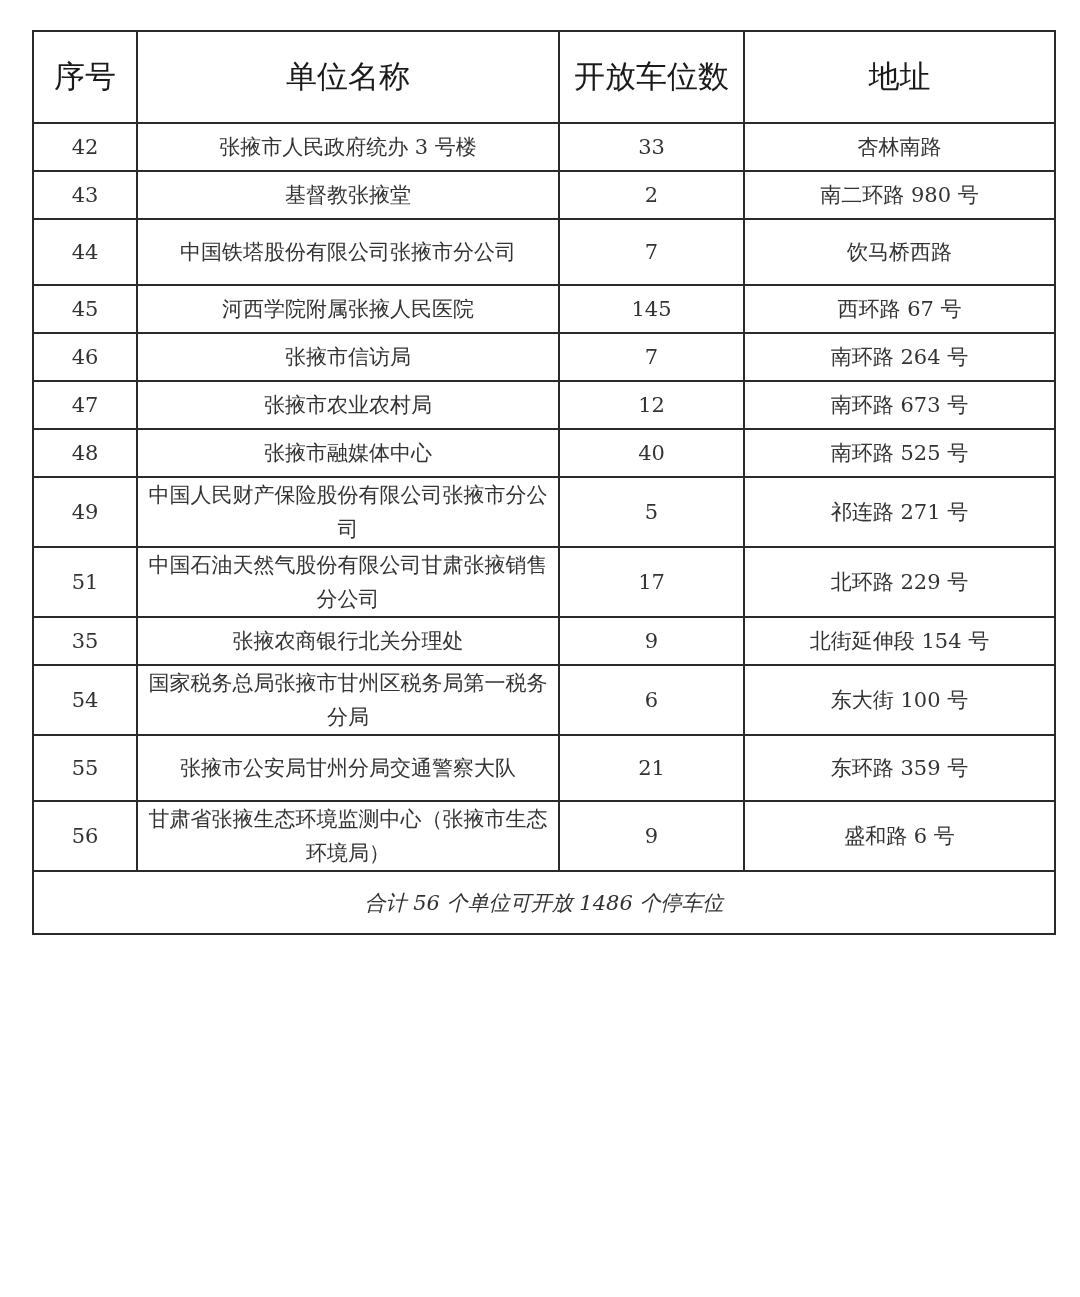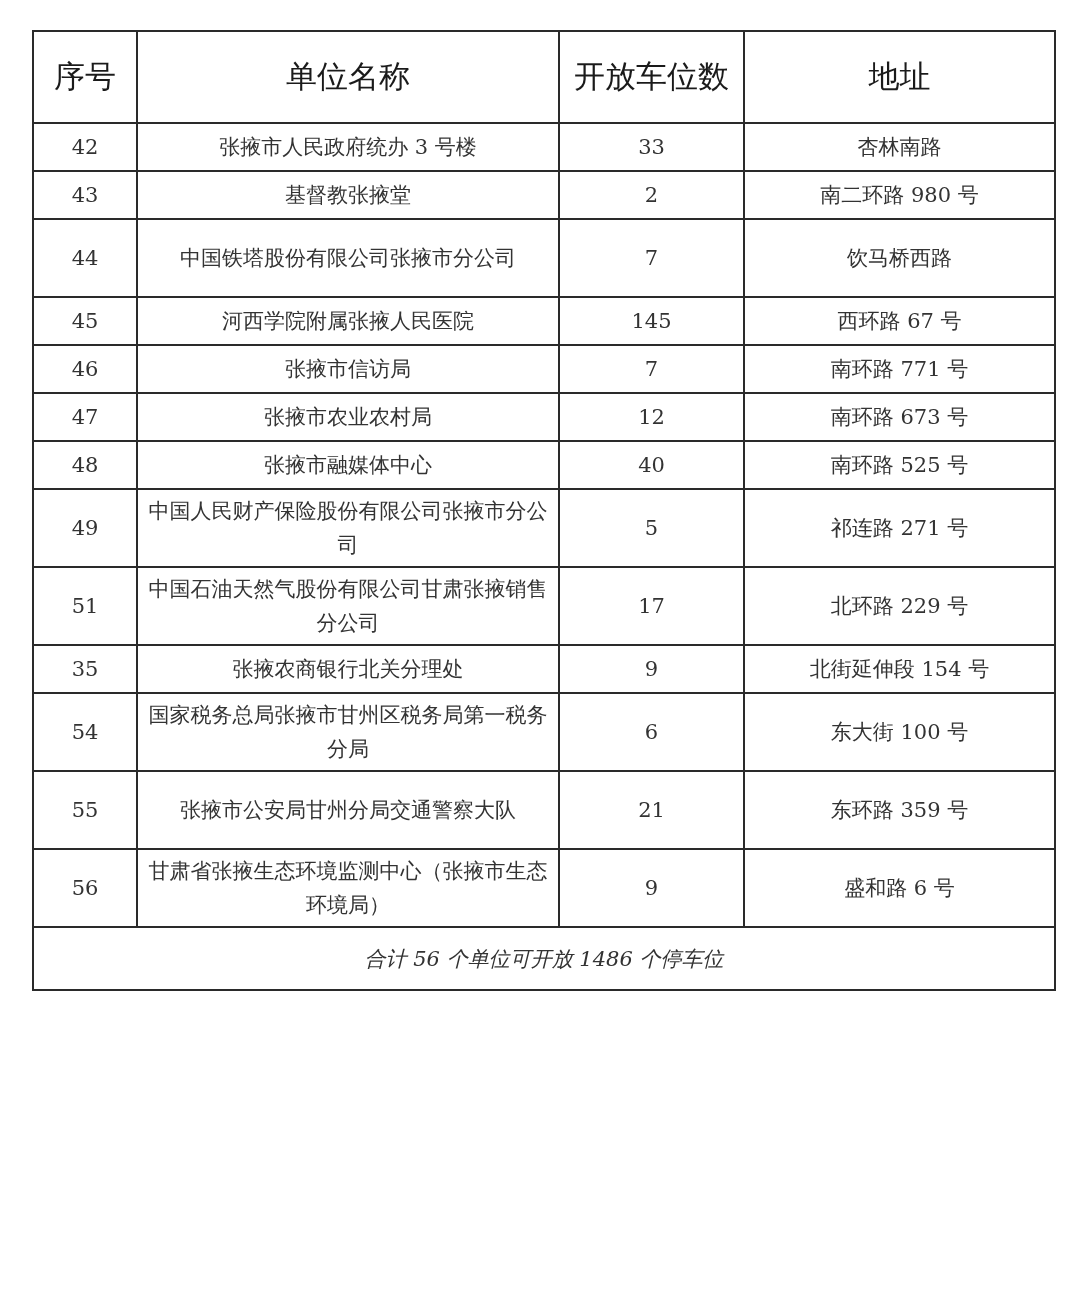--- a/index.html
+++ b/index.html
@@ -41,21 +41,21 @@
     }
     .doc-table td {
       font-size: 21px;
       line-height: 34px;
       color: #333333;
     }
     .name-cell {
       padding: 0 40px;
     }
     .h1 { height: 48px; }
-    .h2 { height: 78px; }
+    .h2 { height: 66px; }
     .total-cell {
       height: 63px;
       font-size: 21px;
       font-style: italic;
     }
     col.c-seq { width: 104px; }
     col.c-name { width: 422px; }
     col.c-count { width: 185px; }
     col.c-addr { width: 311px; }
   </style>
@@ -100,21 +100,21 @@
       <tr class="h1">
         <td>45</td>
         <td class="name-cell">河西学院附属张掖人民医院</td>
         <td>145</td>
         <td>西环路 67 号</td>
       </tr>
       <tr class="h1">
         <td>46</td>
         <td class="name-cell">张掖市信访局</td>
         <td>7</td>
-        <td>南环路 771 号</td>
+        <td>南环路 264 号</td>
       </tr>
       <tr class="h1">
         <td>47</td>
         <td class="name-cell">张掖市农业农村局</td>
         <td>12</td>
         <td>南环路 673 号</td>
       </tr>
       <tr class="h1">
         <td>48</td>
         <td class="name-cell">张掖市融媒体中心</td>

